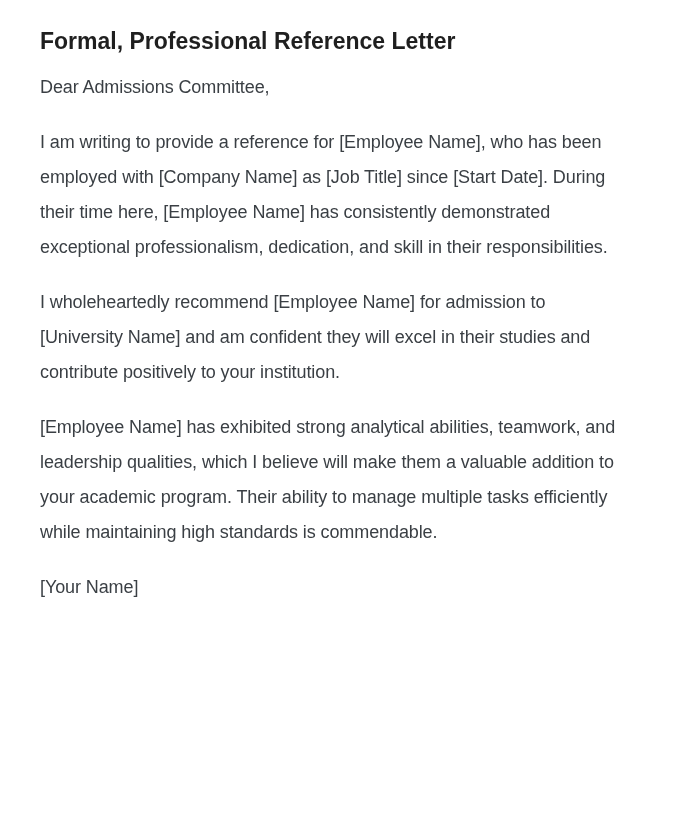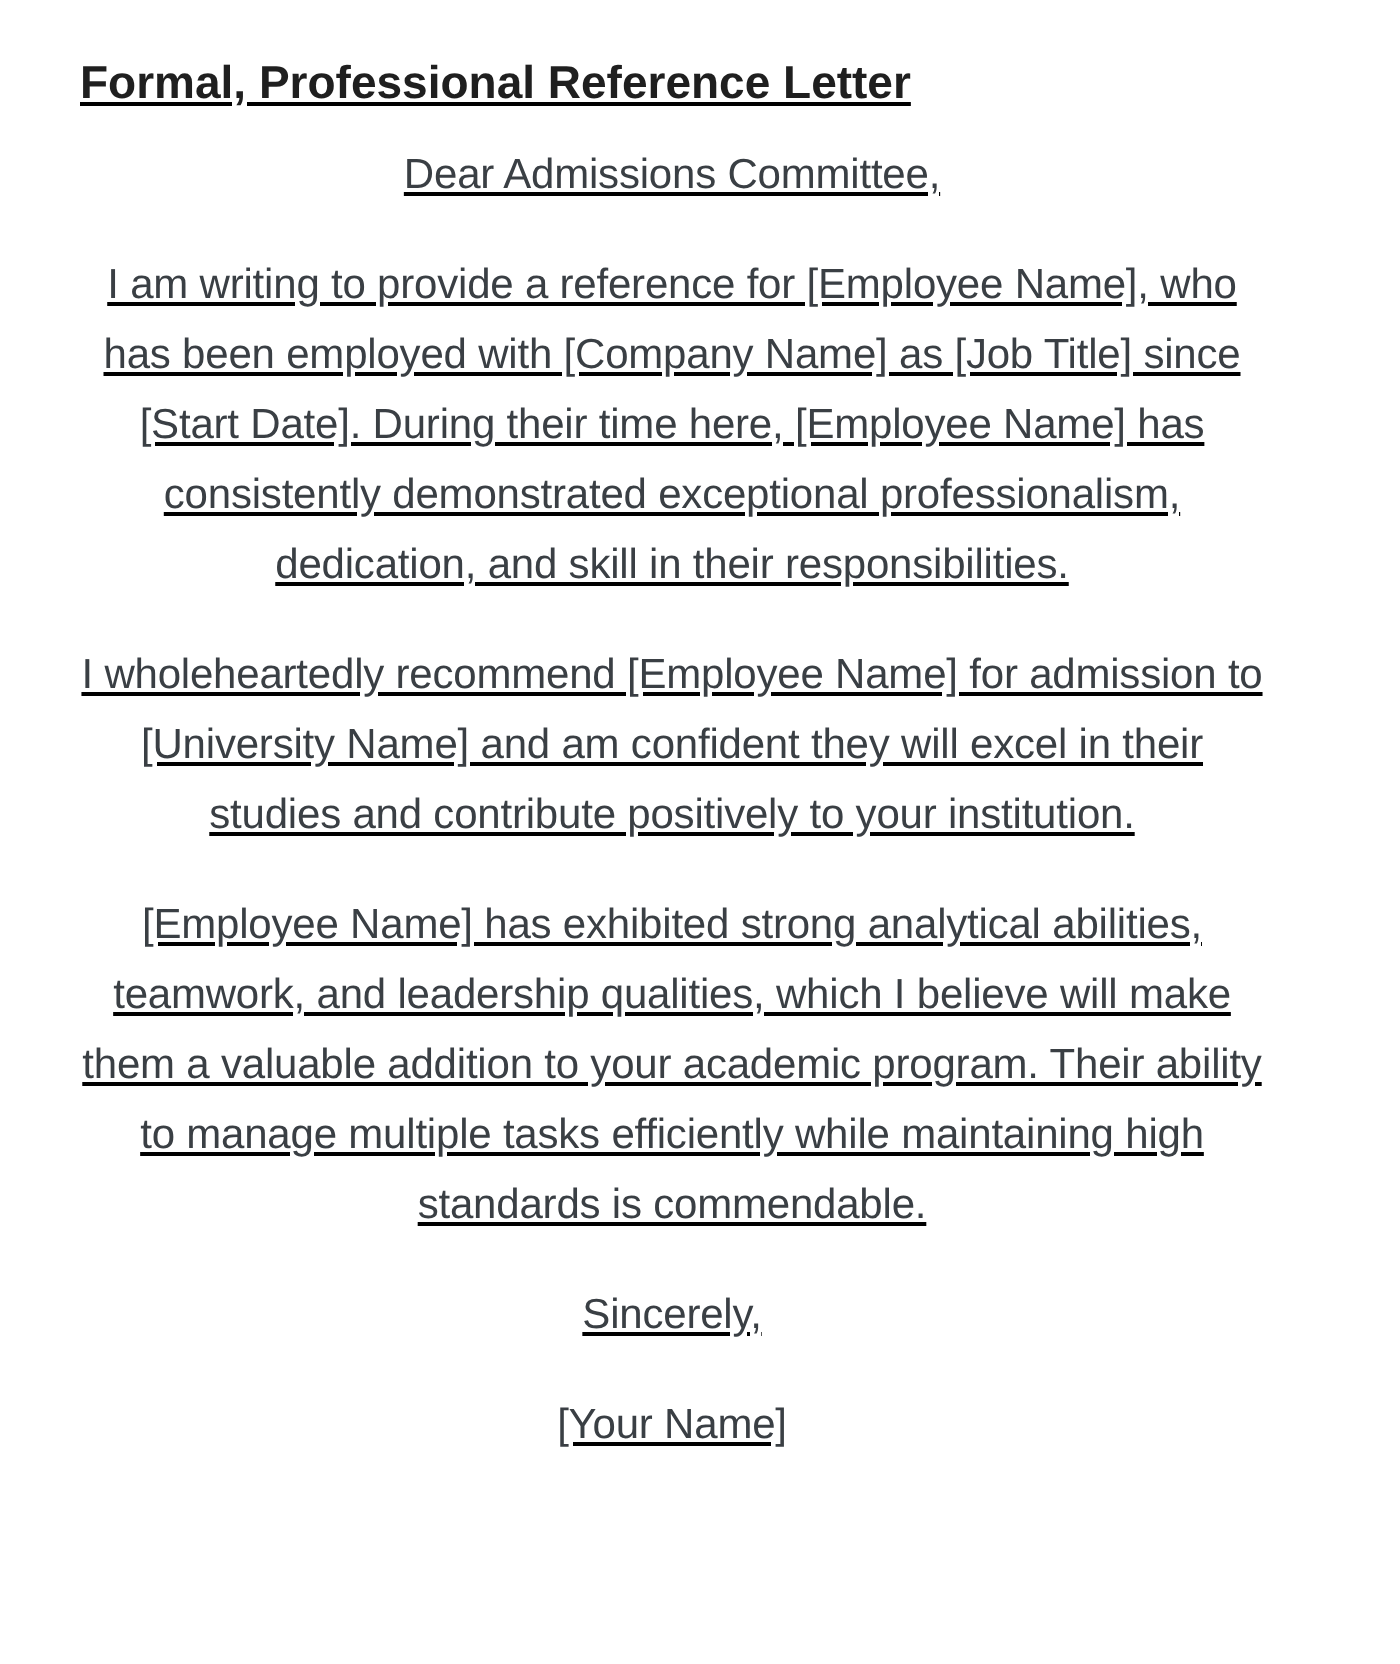--- a/index.html
+++ b/index.html
@@ -12,51 +12,48 @@
     height: 832px;
     font-family: "Liberation Sans", sans-serif;
     overflow: hidden;
   }
   .page {
     box-sizing: border-box;
     width: 700px;
     height: 832px;
     padding: 26px 34px 0 40px;
     background: #ffffff;
-    text-decoration: underline;
   }
   .doc-title {
     font-size: 23px;
     font-weight: 700;
     color: #1f1f1f;
     line-height: 30px;
     margin: 0 0 14px 0;
     letter-spacing: 0;
   }
   .doc-par {
-    font-size: 21px;
+    font-size: 18px;
     color: #3a3f44;
     line-height: 35px;
     margin: 0 0 20px 0;
     max-width: 592px;
     letter-spacing: -0.1px;
-    text-align: center;
   }
 </style>
 </head>
 <body>
 
 <div class="page">
   <h1 class="doc-title">Formal, Professional Reference Letter</h1>
 
   <p class="doc-par">Dear Admissions Committee,</p>
 
   <p class="doc-par">I am writing to provide a reference for [Employee Name], who has been employed with [Company Name] as [Job Title] since [Start Date]. During their time here, [Employee Name] has consistently demonstrated exceptional professionalism, dedication, and skill in their responsibilities.</p>
 
   <p class="doc-par">I wholeheartedly recommend [Employee Name] for admission to [University Name] and am confident they will excel in their studies and contribute positively to your institution.</p>
 
   <p class="doc-par">[Employee Name] has exhibited strong analytical abilities, teamwork, and leadership qualities, which I believe will make them a valuable addition to your academic program. Their ability to manage multiple tasks efficiently while maintaining high standards is commendable.</p>
 
-  <p class="doc-par">Sincerely,</p>
 
   <p class="doc-par">[Your Name]</p>
 
 </div>
 
 </body></html>

